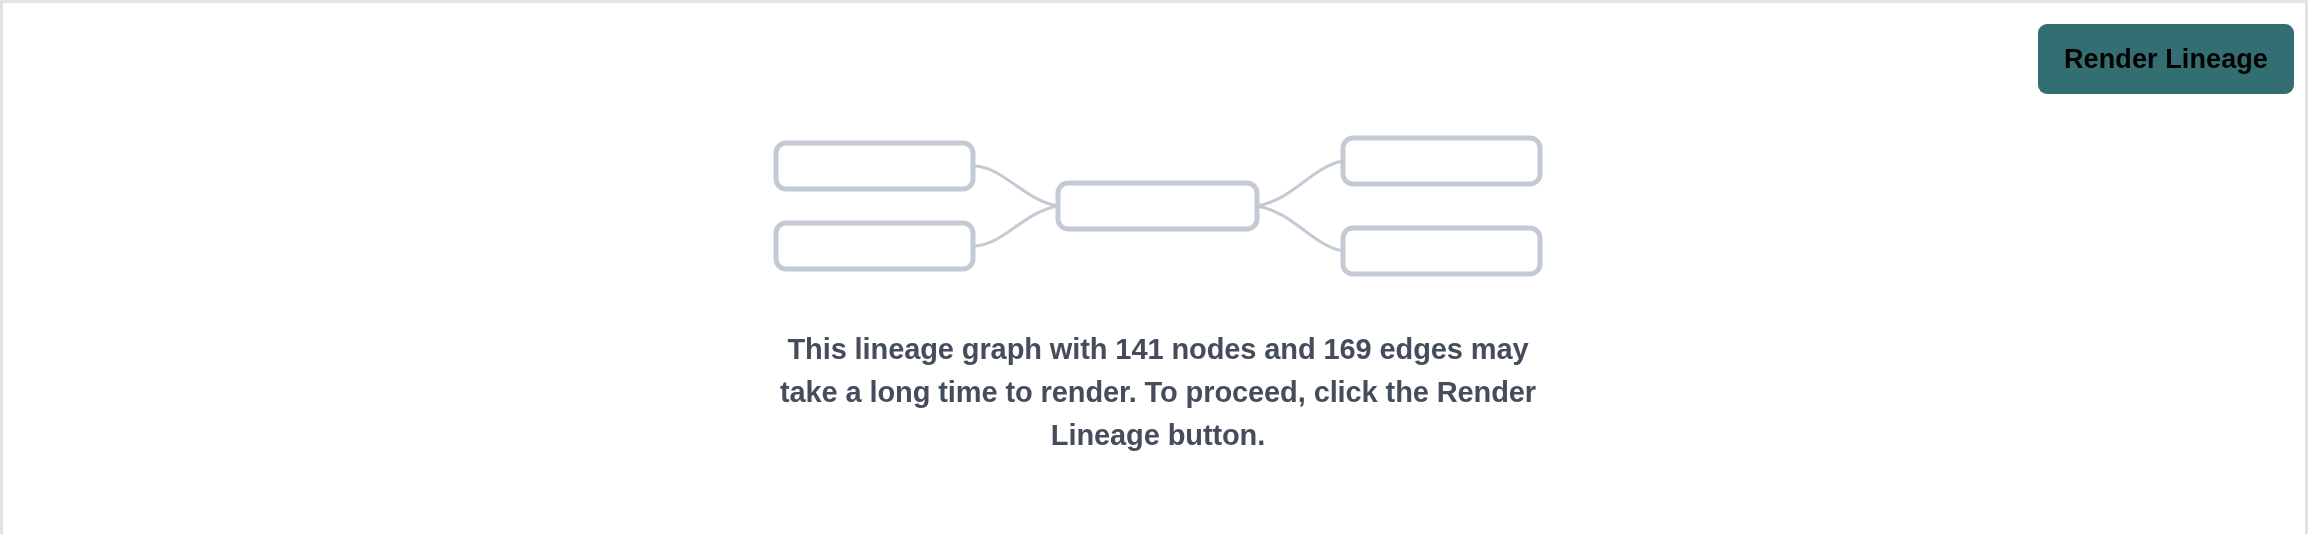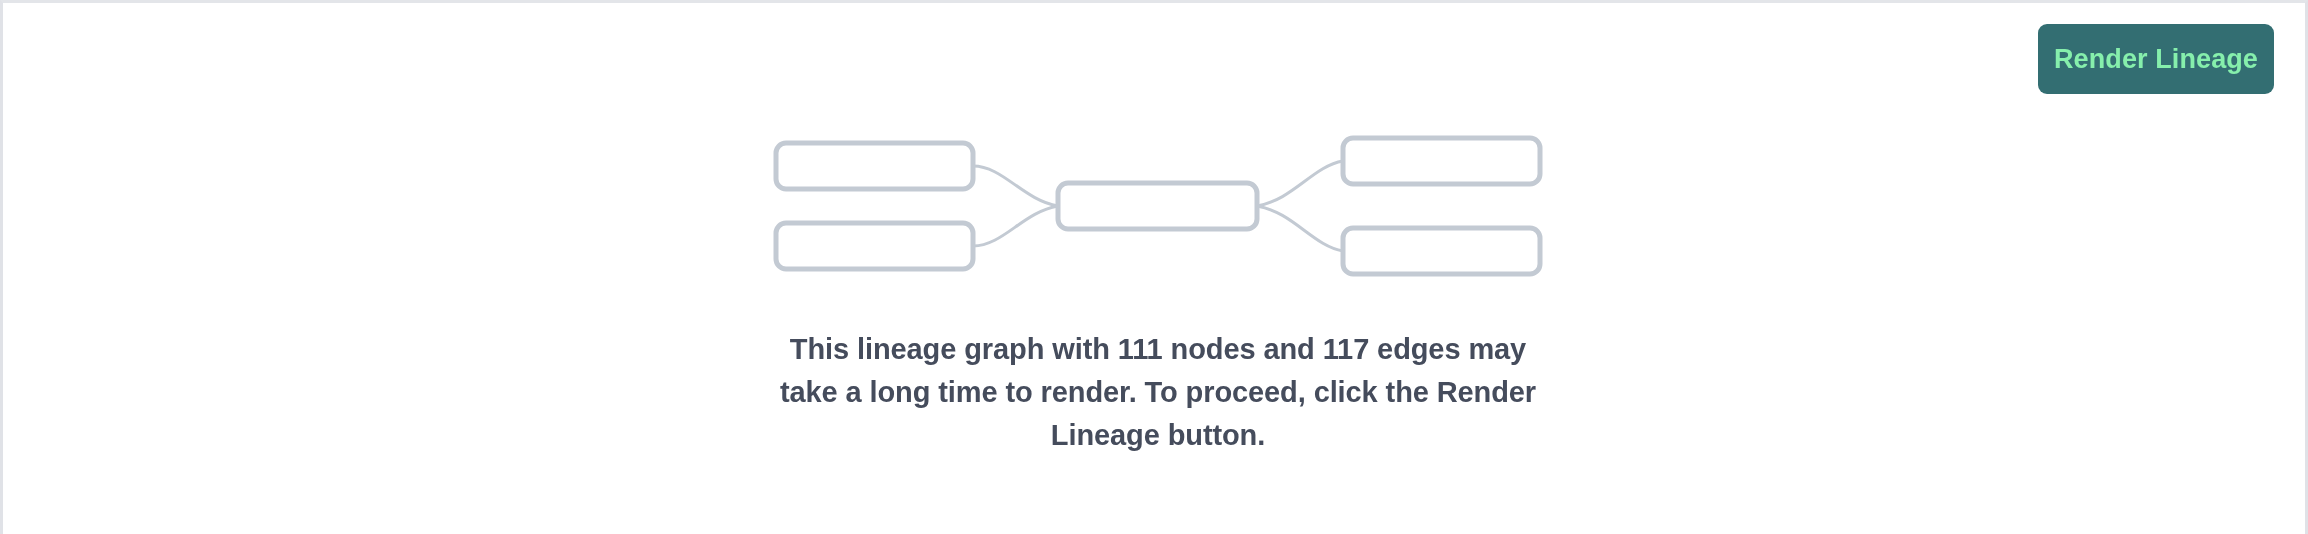--- a/index.html
+++ b/index.html
@@ -25,25 +25,25 @@
     border-left: 3px solid #e0e2e7;
     border-right: 3px solid #e0e2e7;
     overflow: hidden;
   }
 
   
   .render-button {
     position: absolute;
     left: 2035px;
     top: 21px;
-    width: 236px;
+    width: 256px;
     height: 70px;
     box-sizing: border-box;
     background: #336e72;
-    color: #86efac;
+    color: #000000;
     border: none;
     border-radius: 9px;
     font-family: "Liberation Sans", sans-serif;
     font-size: 27px;
     font-weight: bold;
     letter-spacing: 0.1px;
     line-height: 70px;
     text-align: center;
     padding: 0;
     cursor: pointer;
@@ -126,16 +126,16 @@
         <polygon class="lineage-edge-head" points="585,117 599,123 585,129"></polygon>
 
         <rect class="lineage-node-rect" x="18" y="15" width="197" height="46" rx="10" ry="10"></rect>
         <rect class="lineage-node-rect" x="18" y="95" width="197" height="46" rx="10" ry="10"></rect>
         <rect class="lineage-node-rect" x="300" y="55" width="199" height="46" rx="10" ry="10"></rect>
         <rect class="lineage-node-rect" x="585" y="10" width="197" height="46" rx="10" ry="10"></rect>
         <rect class="lineage-node-rect" x="585" y="100" width="197" height="46" rx="10" ry="10"></rect>
       </svg>
     </div>
 
-    <div class="warning-message">This lineage graph with 111 nodes and 117 edges may take a long time to render. To proceed, click the Render Lineage button.</div>
+    <div class="warning-message">This lineage graph with 141 nodes and 169 edges may take a long time to render. To proceed, click the Render Lineage button.</div>
 
   </div>
 </div>
 
 </body></html>

